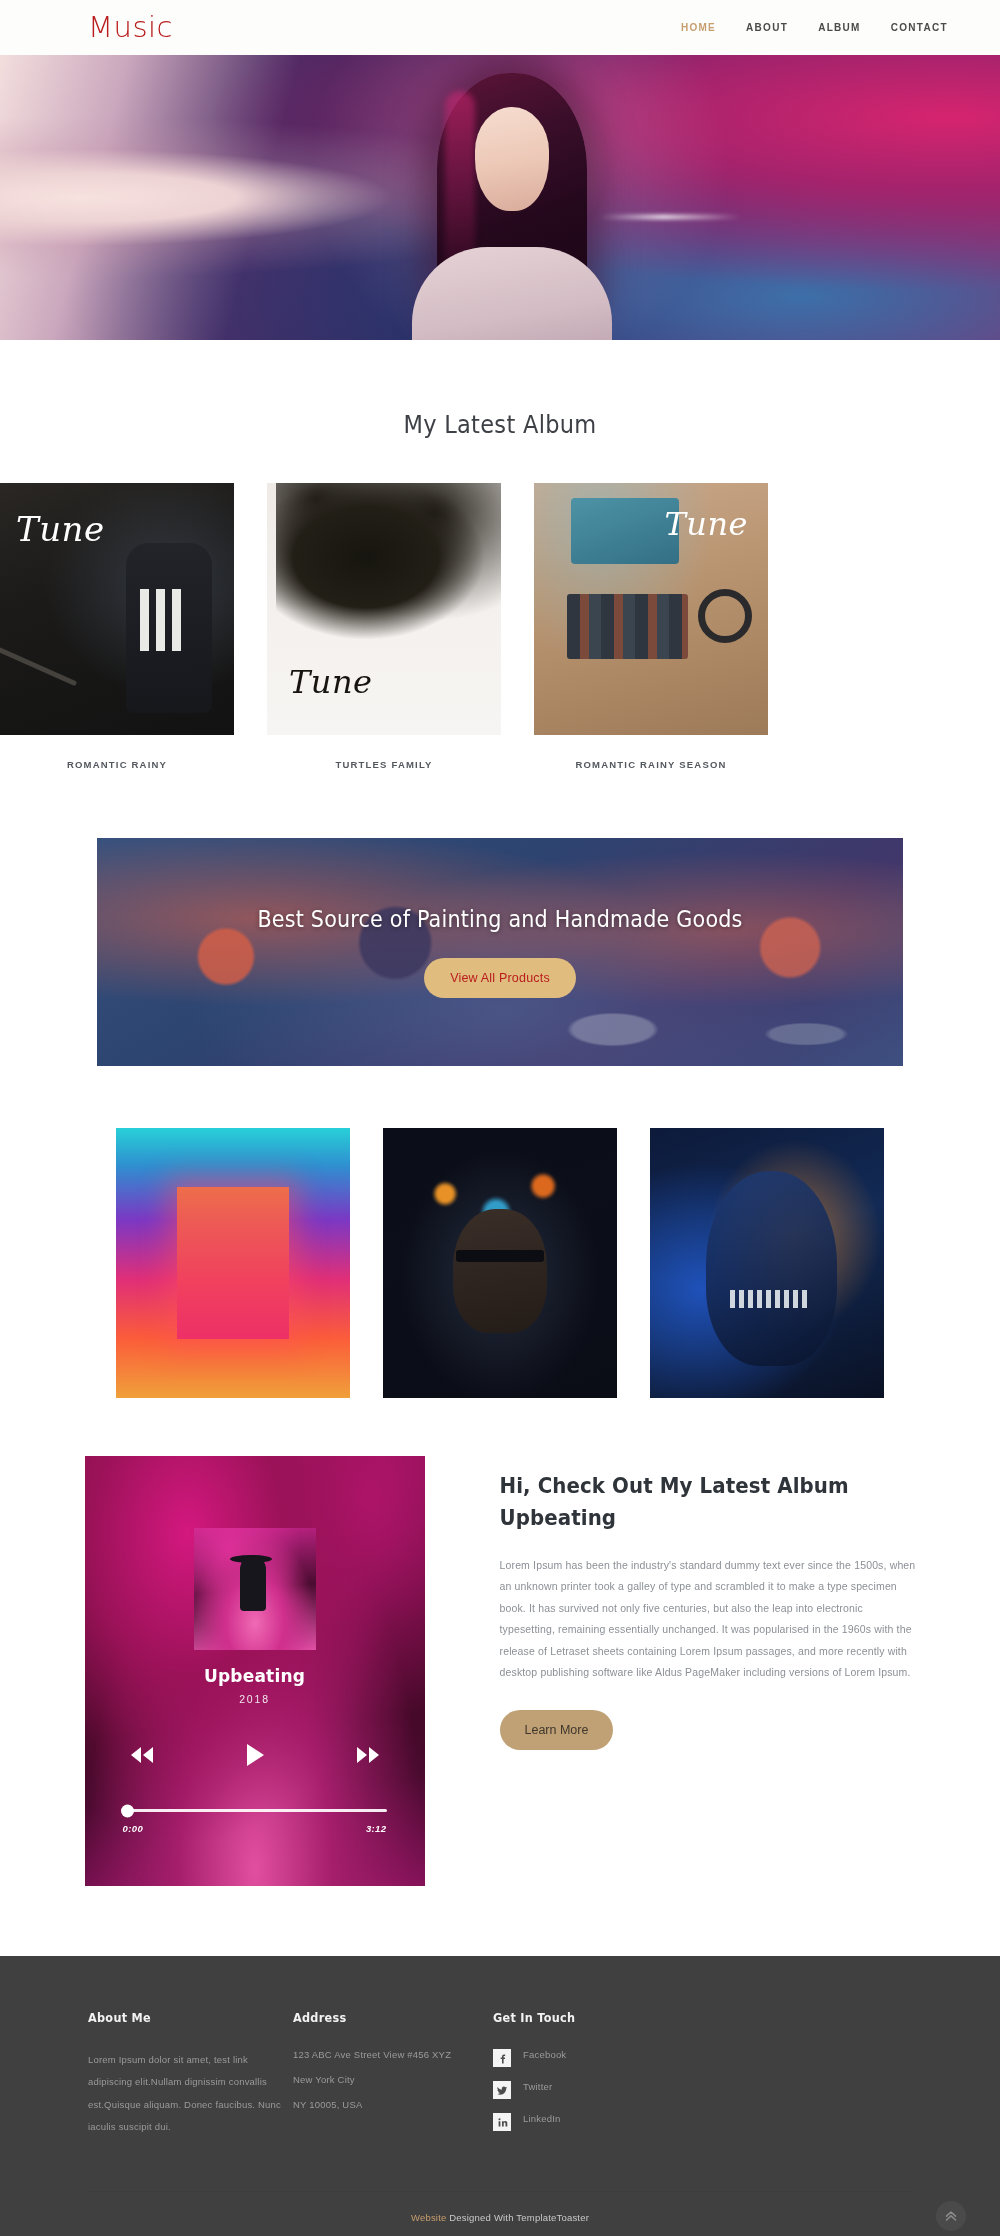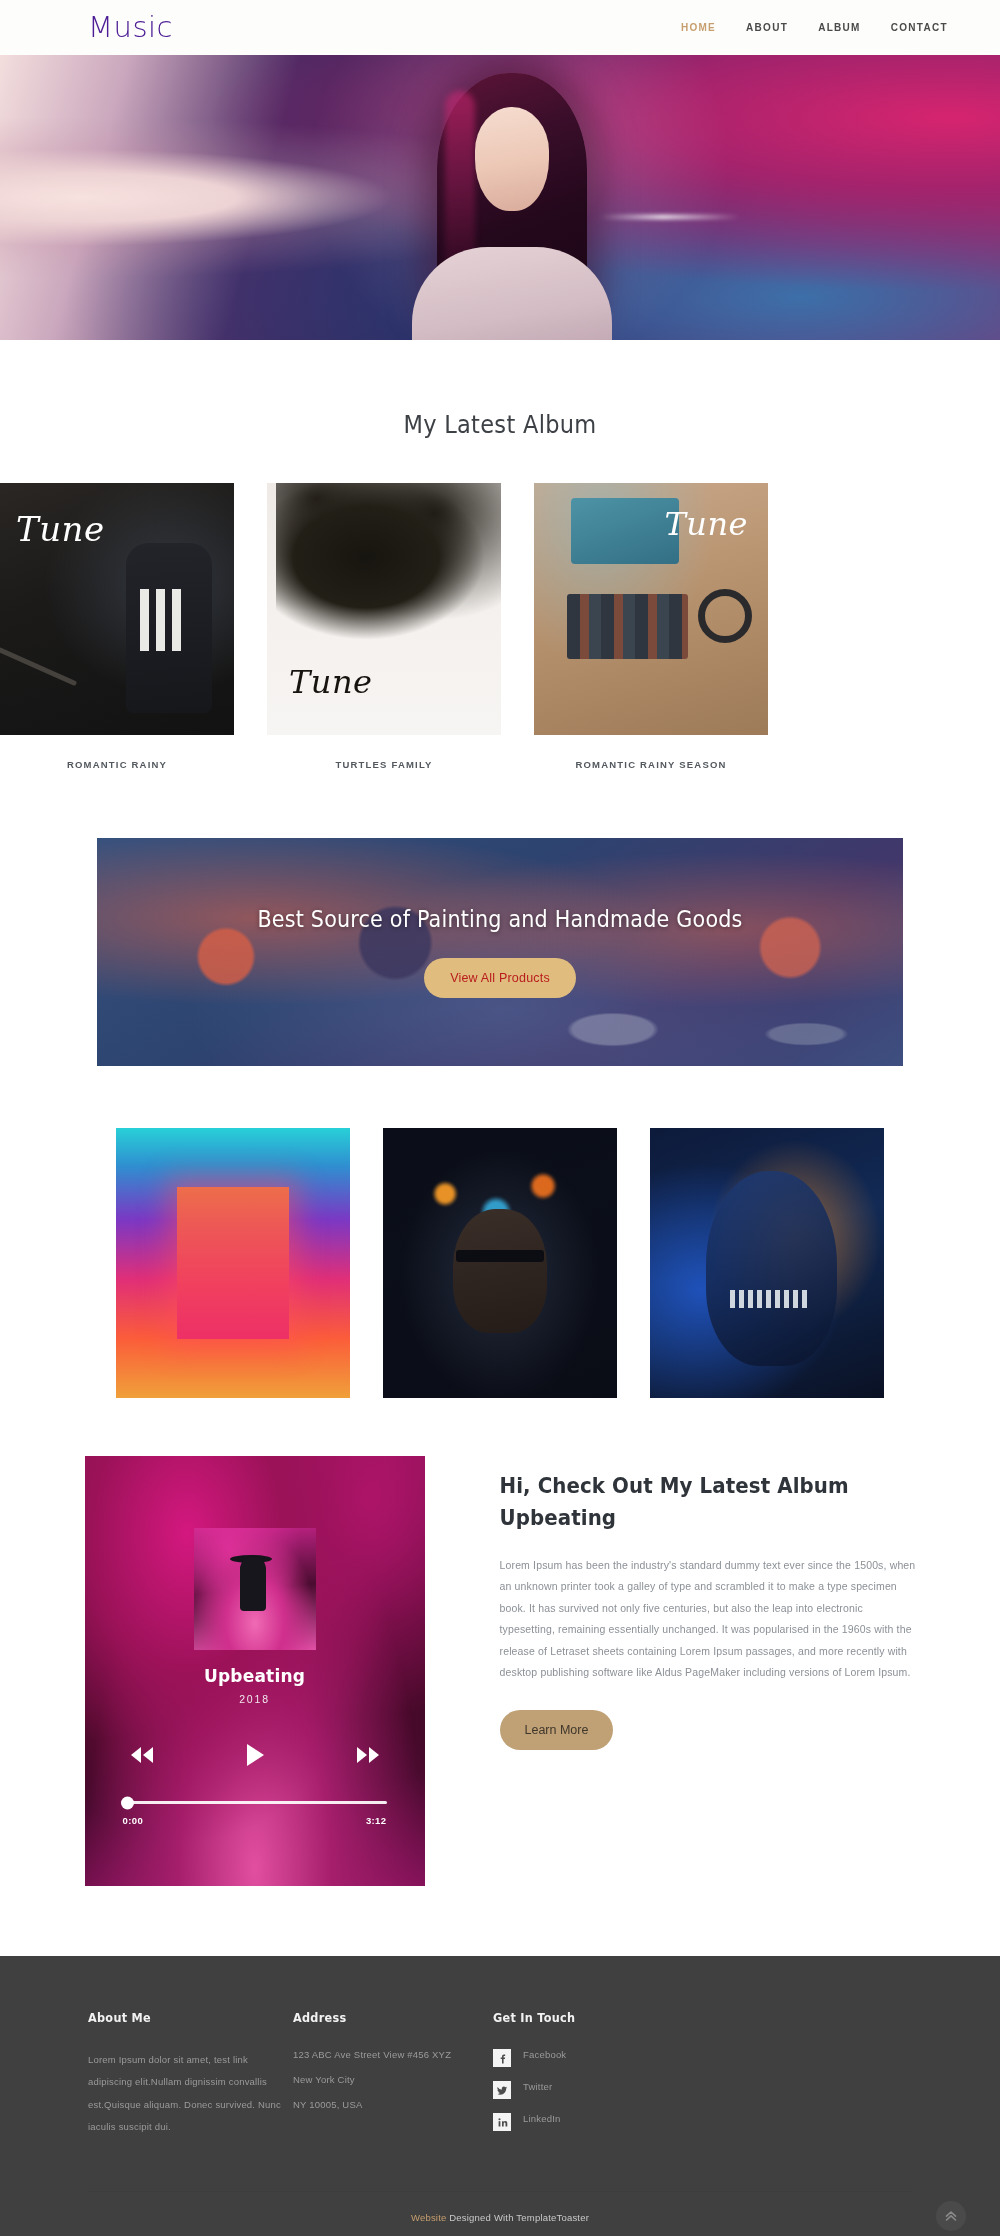--- a/index.html
+++ b/index.html
@@ -22,21 +22,21 @@
     justify-content: space-between;
     padding: 0 52px 0 88px;
     position: relative;
     z-index: 5;
   }
   .logo {
     font-family: "DejaVu Sans", sans-serif;
     font-size: 29px;
     font-weight: 300;
     letter-spacing: 0.5px;
-    color: #4c1d95;
+    color: #b91c1c;
     line-height: 1;
   }
   .main-nav { display: flex; align-items: center; gap: 30px; }
   .nav-link {
     font-size: 10px;
     letter-spacing: 1.3px;
     color: #4a4a4a;
     text-decoration: none;
     font-weight: 600;
     text-transform: uppercase;
@@ -388,21 +388,21 @@
   }
   .controls {
     display: flex;
     align-items: center;
     justify-content: space-between;
     width: 100%;
     margin-top: 34px;
     padding: 0 6px;
   }
   .ctrl { background: none; border: none; cursor: pointer; line-height: 0; padding: 4px; }
-  .progress-wrap { width: 100%; margin-top: 30px; padding: 0 4px; }
+  .progress-wrap { width: 100%; margin-top: 38px; padding: 0 4px; font-style: italic; }
   .progress-track {
     position: relative;
     height: 3px;
     background: rgba(255,255,255,0.92);
     border-radius: 2px;
   }
   .progress-knob {
     position: absolute;
     left: 0; top: 50%;
     transform: translate(-2px, -50%);
@@ -662,21 +662,21 @@
     <button class="learn-btn">Learn More</button>
   </div>
 
 </section>
 
 <footer class="site-footer">
   <div class="footer-cols">
 
     <div class="fcol-1">
       <div class="footer-title">About Me</div>
-      <div class="footer-text">Lorem Ipsum dolor sit amet, test link adipiscing elit.Nullam dignissim convallis est.Quisque aliquam. Donec survived. Nunc iaculis suscipit dui.</div>
+      <div class="footer-text">Lorem Ipsum dolor sit amet, test link adipiscing elit.Nullam dignissim convallis est.Quisque aliquam. Donec faucibus. Nunc iaculis suscipit dui.</div>
     </div>
 
 
     <div class="fcol-3">
       <div class="footer-title">Address</div>
       <div class="addr-line">123 ABC Ave Street View #456 XYZ</div>
       <div class="addr-line">New York City</div>
       <div class="addr-line">NY 10005, USA</div>
     </div>
 

